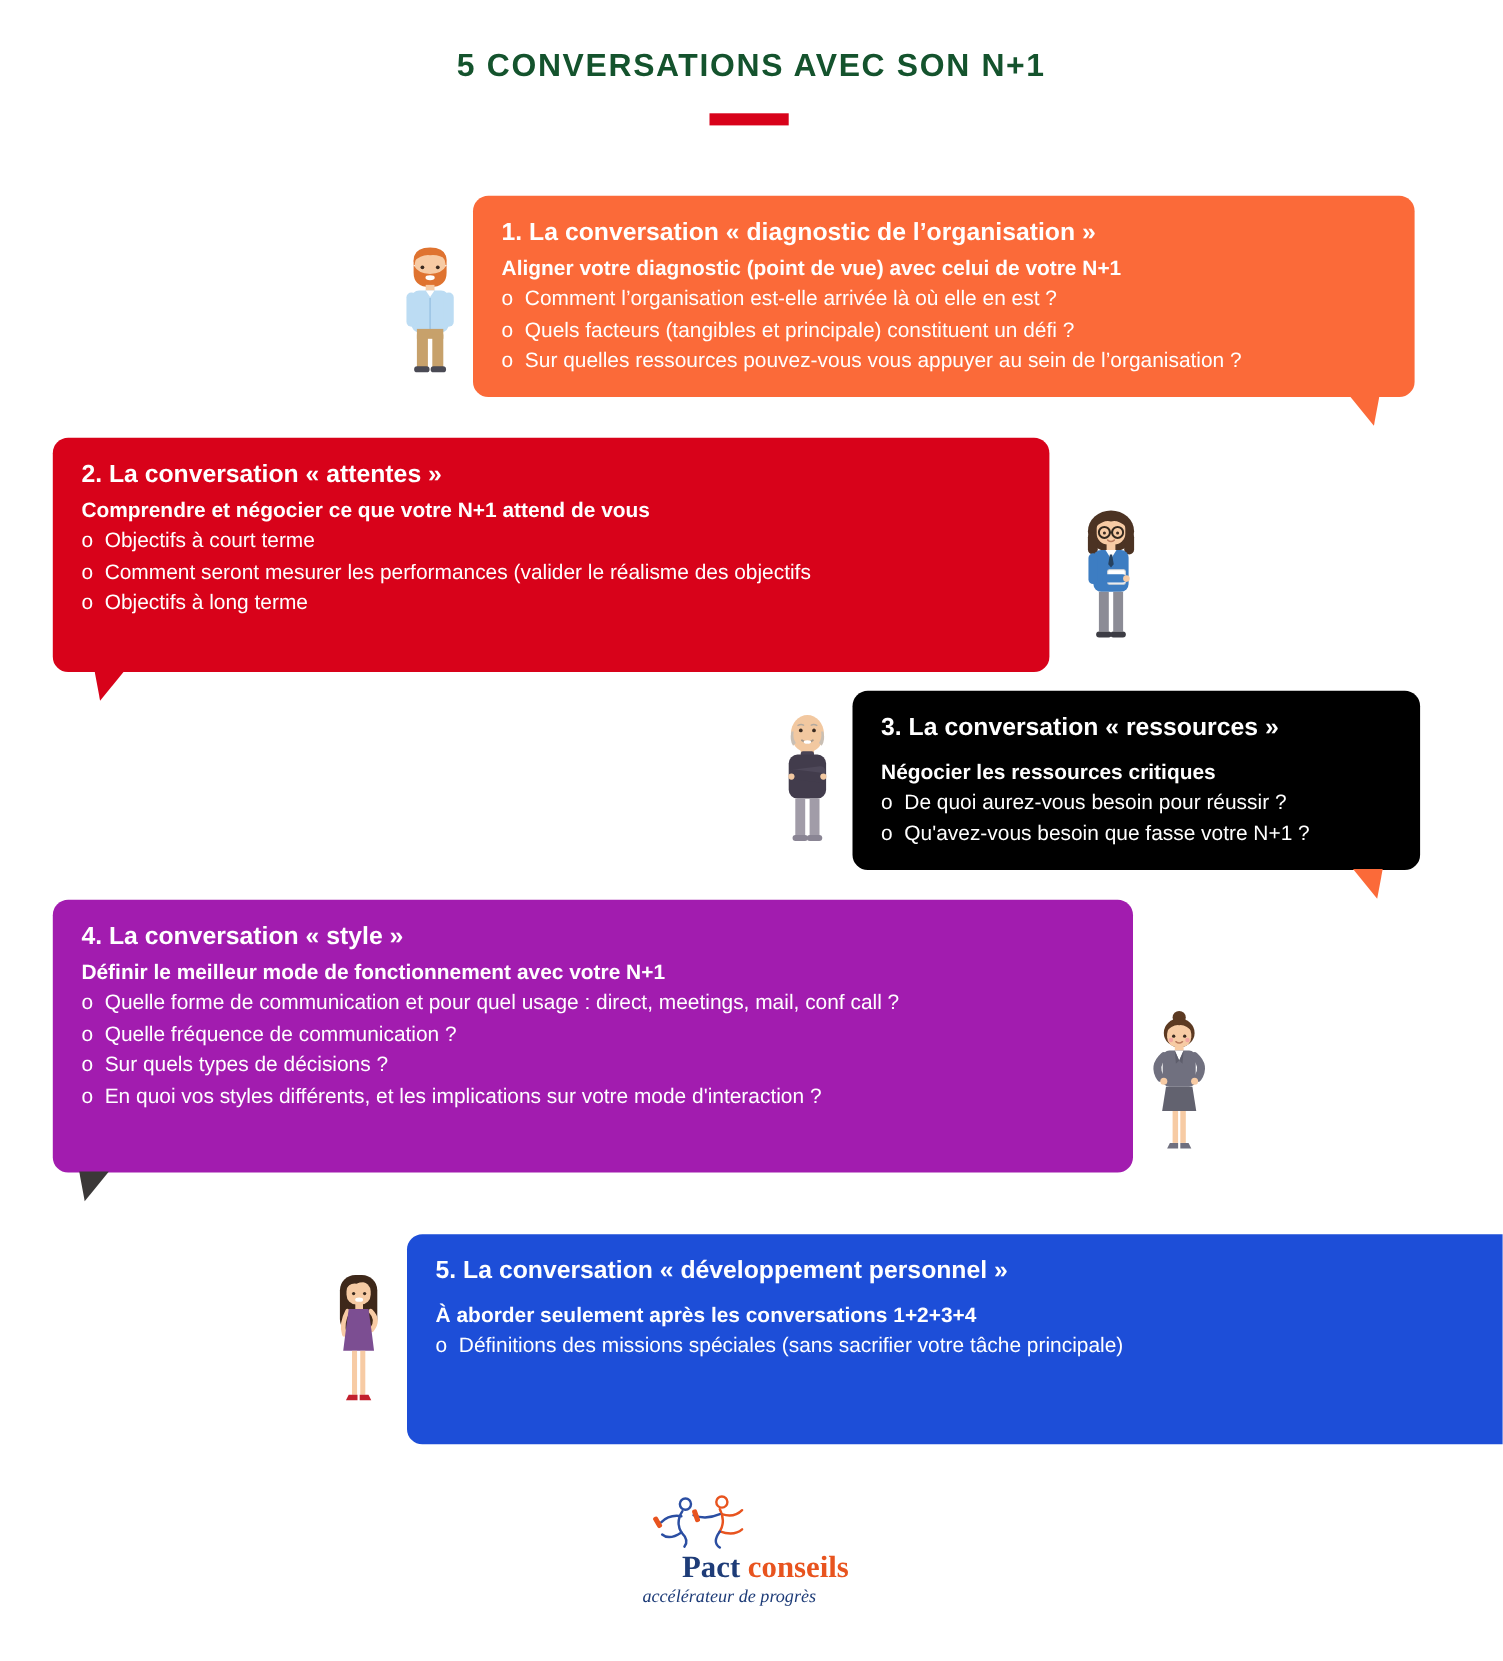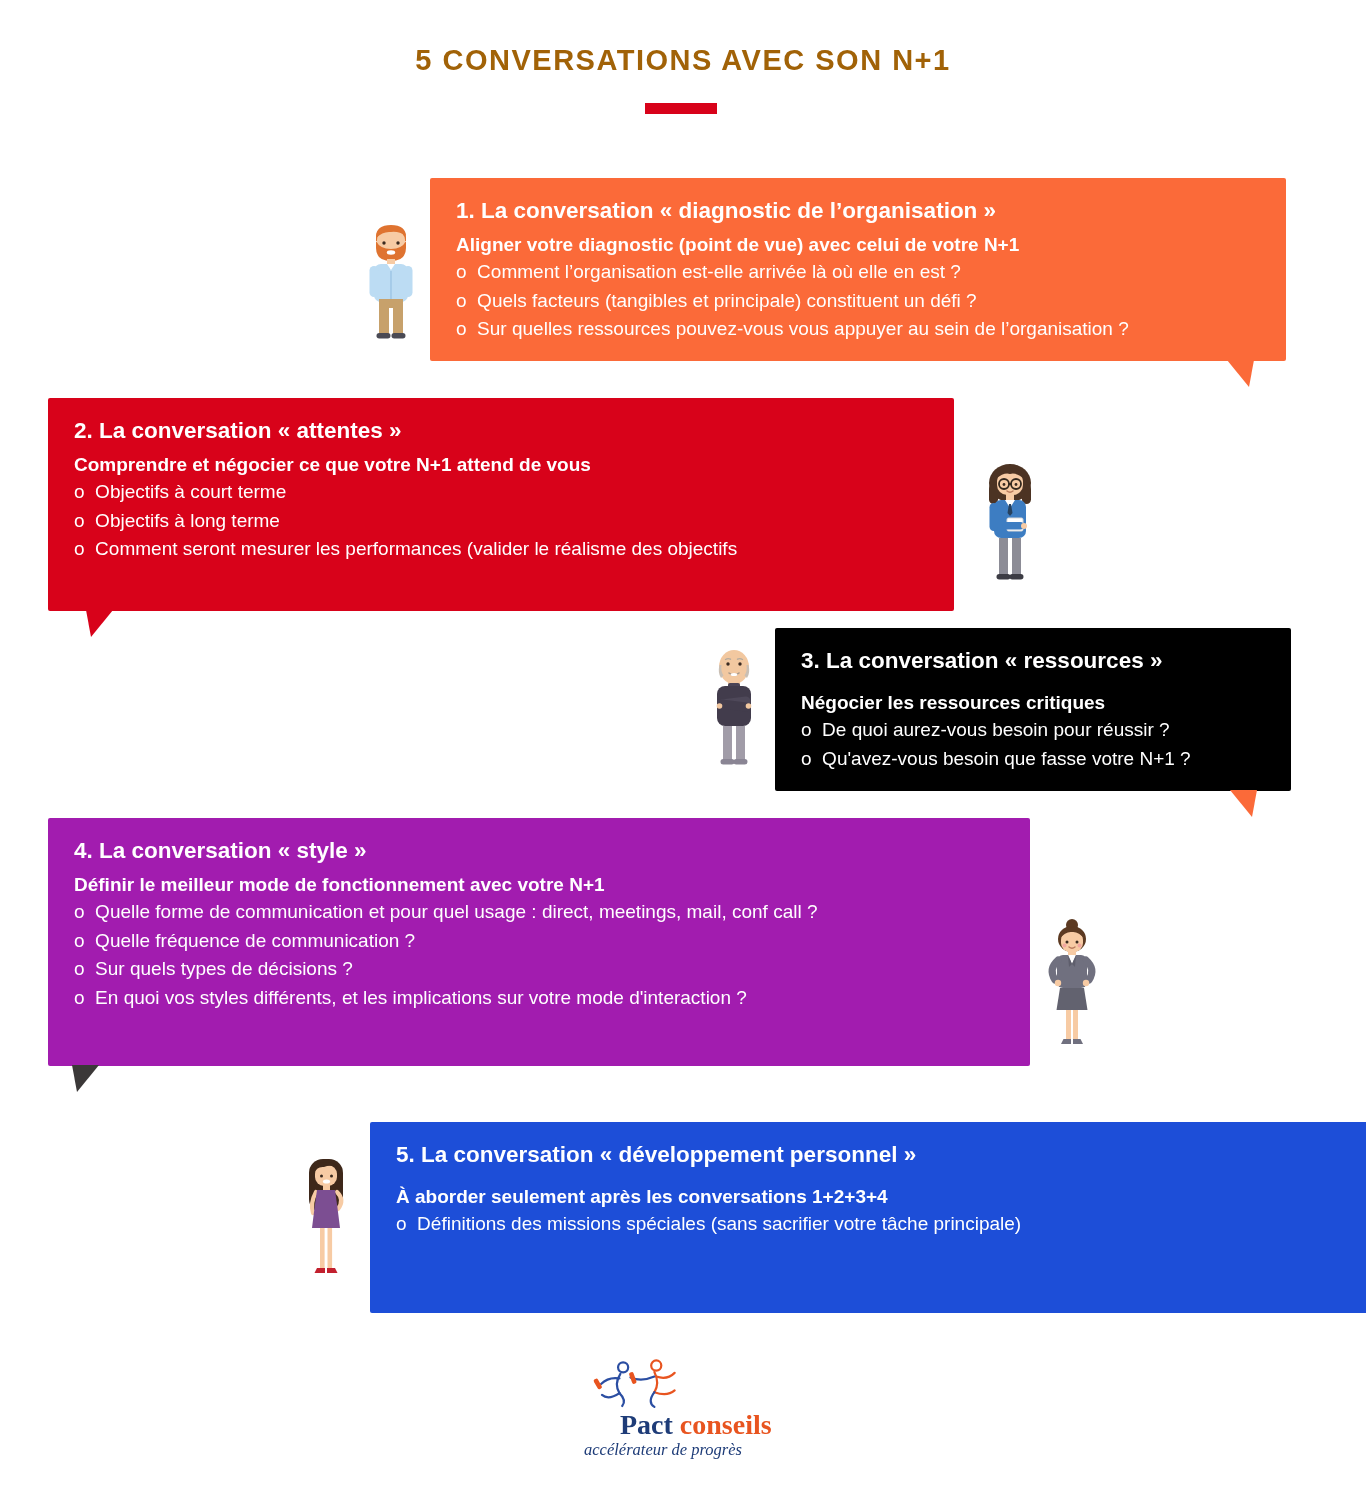--- a/index.html
+++ b/index.html
@@ -3,28 +3,28 @@
 <meta charset="utf-8">
 <style>
   html,body{margin:0;padding:0;}
   body{
     width:1366px;height:1510px;position:relative;background:#ffffff;
     font-family:"Liberation Sans", sans-serif;overflow:hidden;
   }
   
   .page-title{
     position:absolute;top:44px;left:0;width:100%;text-align:center;
-    font-size:29px;font-weight:bold;letter-spacing:1.5px;color:#a16207;margin:0;
+    font-size:29px;font-weight:bold;letter-spacing:1.5px;color:#14532d;margin:0;
   }
   .title-divider{
     position:absolute;top:103px;left:645px;width:72px;height:11px;background:#d8021a;
   }
   
   .bubble{
-    position:absolute;border-radius:2px;color:#ffffff;box-sizing:border-box;
+    position:absolute;border-radius:14px;color:#ffffff;box-sizing:border-box;
     padding:12px 26px;
   }
   .bubble .b-title{font-size:22.5px;font-weight:bold;margin:8px 0 0 0;white-space:pre-wrap;}
   .bubble .b-sub{font-size:19px;font-weight:bold;margin:10px 0 2px 0;white-space:pre-wrap;}
   .bubble .b-line{font-size:19px;line-height:28.5px;white-space:pre-wrap;}
   .bubble.gap-lg .b-sub{margin-top:18px;}
   .tail{position:absolute;width:0;height:0;bottom:-26px;}
   .tail-right{border-top:27px solid;border-left:22px solid transparent;border-right:5px solid transparent;}
   .tail-left{border-top:27px solid;border-right:22px solid transparent;border-left:5px solid transparent;}
 
@@ -91,22 +91,22 @@
     <rect x="27" y="80" width="10" height="30" fill="#c7a16b"></rect>
     <rect x="10.5" y="109" width="14" height="5.5" rx="2.7" fill="#4a4a54"></rect>
     <rect x="25.5" y="109" width="14" height="5.5" rx="2.7" fill="#4a4a54"></rect>
   </svg>
 </div>
 
 <div class="bubble bubble-2">
   <div class="b-title">2. La conversation « attentes »</div>
   <div class="b-sub">Comprendre et négocier ce que votre N+1 attend de vous</div>
   <div class="b-line">o  Objectifs à court terme</div>
+  <div class="b-line">o  Comment seront mesurer les performances (valider le réalisme des objectifs</div>
   <div class="b-line">o  Objectifs à long terme</div>
-  <div class="b-line">o  Comment seront mesurer les performances (valider le réalisme des objectifs</div>
   <div class="tail tail-left"></div>
 </div>
 
 <div class="character char-2">
   <svg viewBox="0 0 56 124">
     <ellipse cx="28" cy="21" rx="21" ry="19" fill="#4c3323"></ellipse>
     <rect x="7" y="22" width="9" height="20" rx="4.5" fill="#4c3323"></rect>
     <rect x="40" y="22" width="9" height="20" rx="4.5" fill="#4c3323"></rect>
     <rect x="15" y="9" width="26" height="24" rx="10" fill="#f7cba4"></rect>
     <path d="M14 17 Q15 6 28 6 Q41 6 42 17 Q34 10 28 12 Q22 10 14 17 Z" fill="#4c3323"></path>

